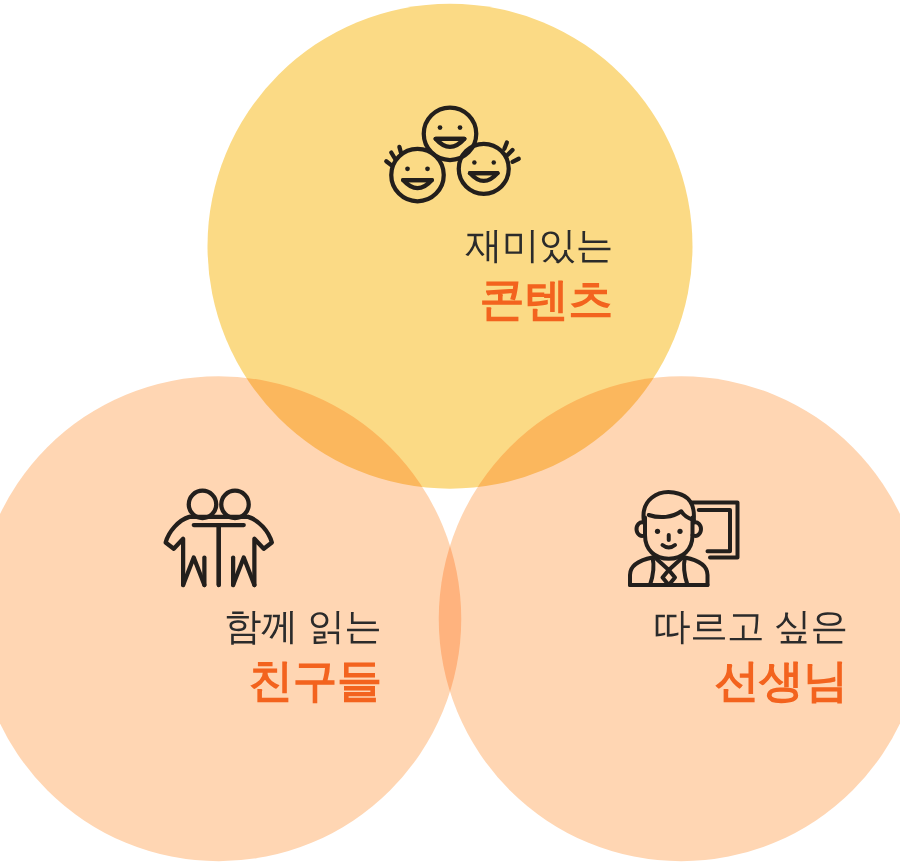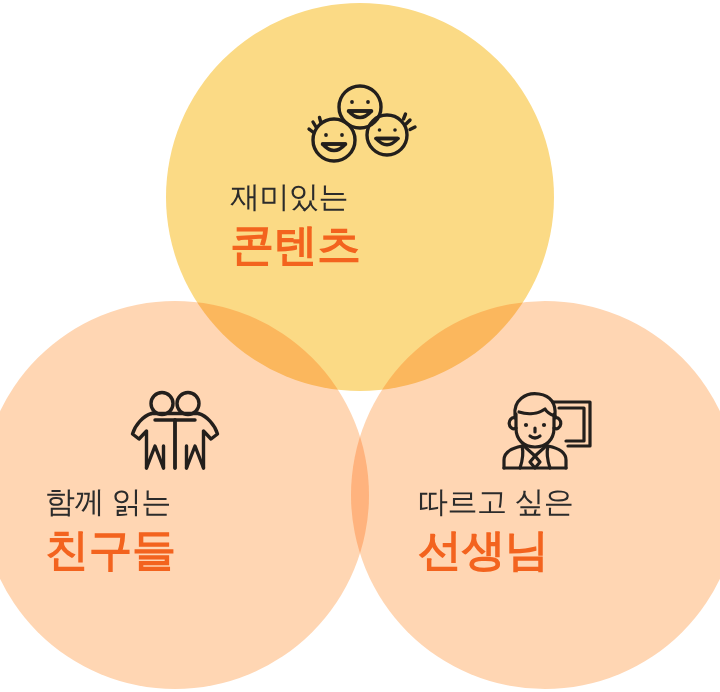--- a/index.html
+++ b/index.html
@@ -46,21 +46,21 @@
   }
 
   
   .content-layer {
     position: absolute;
     inset: 0;
   }
   .lobe {
     position: absolute;
     width: 260px;
-    text-align: left;
+    text-align: right;
   }
   .lobe-top   { left: 230px; top: 80px; }
   .lobe-left  { left: 45px;  top: 385px; }
   .lobe-right { left: 418px; top: 385px; }
 
   .lobe-icon {
     height: 92px;
     display: flex;
     align-items: center;
     justify-content: center;
@@ -69,21 +69,21 @@
 
   .label-primary {
     font-size: 30px;
     font-weight: 400;
     letter-spacing: -0.5px;
     color: #2b2b2b;
     line-height: 1.25;
     margin-top: 6px;
   }
   .label-accent {
-    font-size: 44px;
+    font-size: 36px;
     font-weight: 700;
     letter-spacing: -0.5px;
     line-height: 1.22;
     margin-top: 2px;
   }
 </style>
 </head>
 <body style="background: rgb(255, 255, 255);">
 
 <div class="venn-stage">

